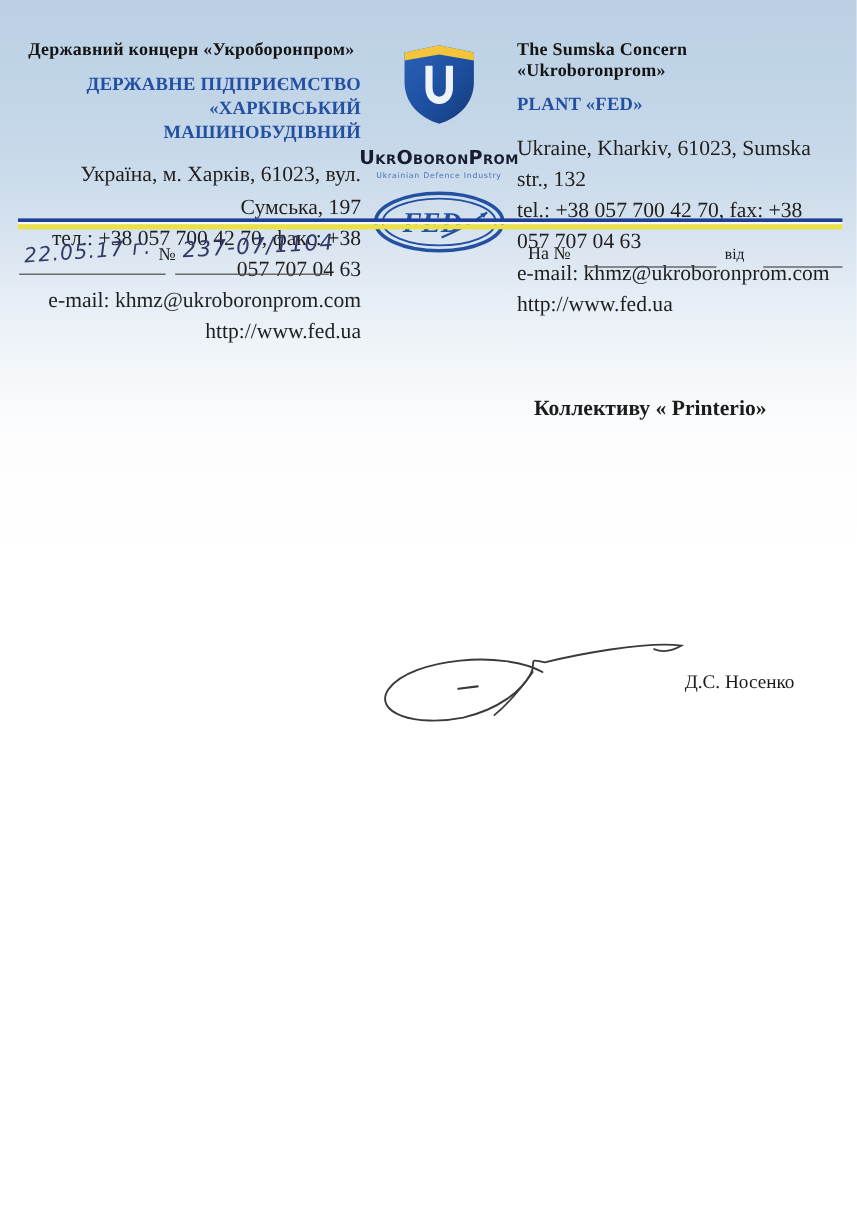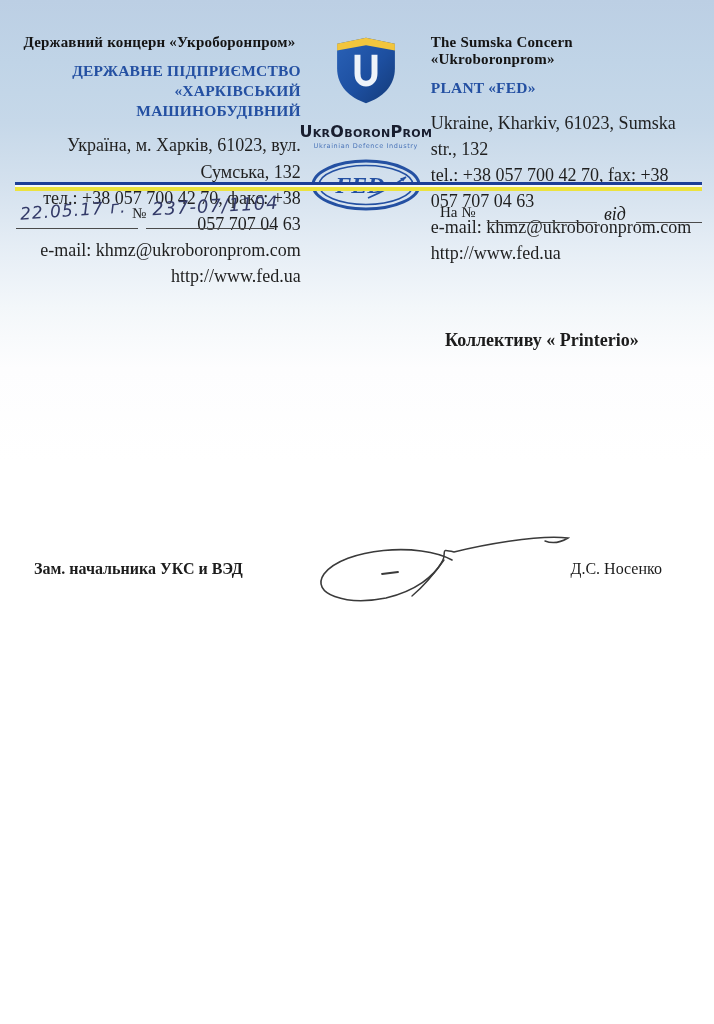--- a/index.html
+++ b/index.html
@@ -110,21 +110,21 @@
   }
   .ref-no-value {
     position: absolute; left: 152px; top: 3px;
     font-size: 18px; transform: rotate(-3deg);
   }
   .u-line { position: absolute; border-bottom: 1.3px solid #4a4a4a; }
   .ref-date-line { left: 16px;  top: 36px; width: 122px; }
   .ref-no-line   { left: 146px; top: 36px; width: 128px; }
   .ref-on-label  { position: absolute; left: 440px; top: 12px; font-size: 15px; }
   .ref-on-line   { left: 487px; top: 30px; width: 110px; }
-  .ref-vid-label { position: absolute; left: 604px; top: 12px; font-size: 18px; font-style: italic; }
+  .ref-vid-label { position: absolute; left: 604px; top: 12px; font-size: 13px; }
   .ref-vid-line  { left: 636px; top: 30px; width: 66px; }
 
   
   .recipient {
     position: absolute;
     left: 445px; top: 330px;
     font-size: 18px; font-weight: bold;
     white-space: nowrap;
   }
   .body-par {
@@ -163,21 +163,21 @@
 
   <div class="header">
 
     <div class="col-left">
       <div class="concern-line">Державний концерн «Укроборонпром»</div>
       <div class="org-name">
         <div>ДЕРЖАВНЕ ПІДПРИЄМСТВО</div>
         <div>«ХАРКІВСЬКИЙ МАШИНОБУДІВНИЙ</div>
       </div>
       <div class="addr">
-        <div>Україна, м. Харків, 61023, вул. Сумська, 132</div>
+        <div>Україна, м. Харків, 61023, вул. Сумська, 197</div>
         <div>тел.: +38 057 700 42 70, факс: +38 057 707 04 63</div>
         <div>e-mail: khmz@ukroboronprom.com</div>
         <div>http://www.fed.ua</div>
       </div>
     </div>
 
     <div class="logo-col">
 
       <svg class="shield" width="62" height="68" viewBox="0 0 72 80">
         <defs>
@@ -234,21 +234,20 @@
     <span class="ref-on-label">На №</span>
     <span class="u-line ref-on-line"></span>
     <span class="ref-vid-label">від</span>
     <span class="u-line ref-vid-line"></span>
   </div>
 
   <div class="recipient">Коллективу « Printerio»</div>
 
 
   <div class="sig-row">
-    <span class="sig-title">Зам. начальника УКС и ВЭД</span>
 
     <svg class="sig-draw" width="290" height="86" viewBox="0 0 290 86">
       <path d="M150 32 C118 14 42 20 22 46 C8 66 44 78 84 70 C114 63 132 48 140 34" fill="none" stroke="#3a3a3a" stroke-width="1.6" stroke-linecap="round"></path>
       <path d="M140 34 C146 24 136 20 152 24 C176 18 236 6 266 10 C256 16 248 15 243 13" fill="none" stroke="#3a3a3a" stroke-width="1.5" stroke-linecap="round"></path>
       <path d="M142 32 C132 46 122 58 110 68" fill="none" stroke="#3a3a3a" stroke-width="1.4" stroke-linecap="round"></path>
       <path d="M80 46 L96 44" fill="none" stroke="#3a3a3a" stroke-width="1.8" stroke-linecap="round"></path>
     </svg>
 
     <span class="sig-name">Д.С. Носенко</span>
   </div>

